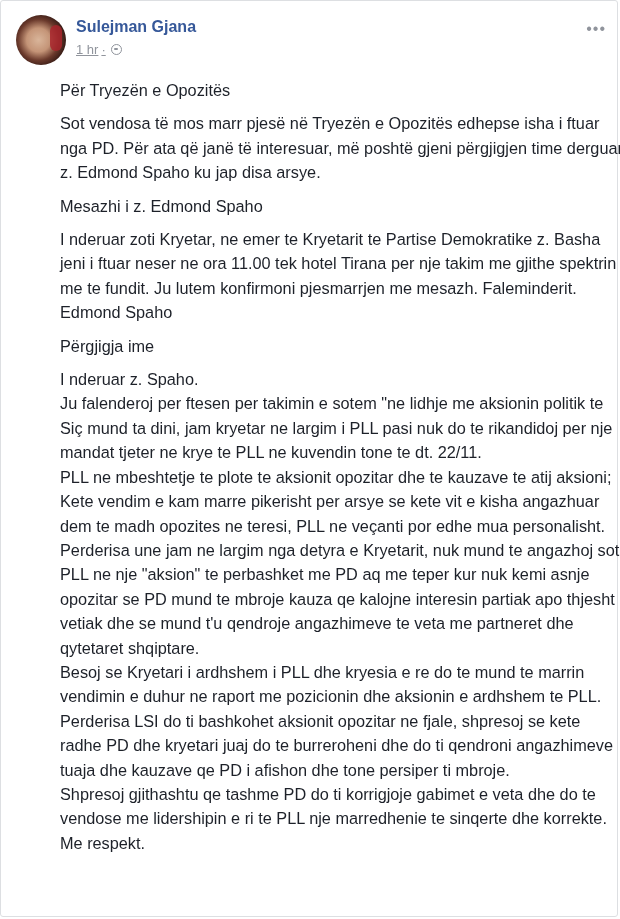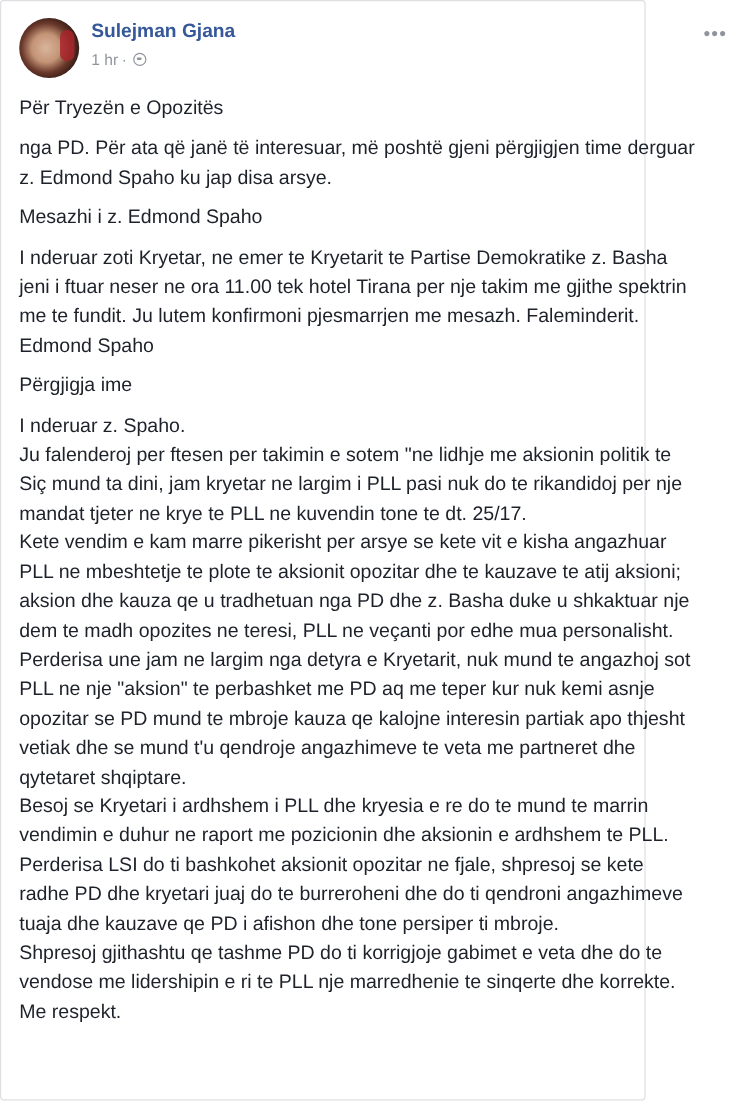--- a/index.html
+++ b/index.html
@@ -1,47 +1,47 @@
 <!DOCTYPE html>
 <html><head>
 <meta charset="utf-8">
 <style>
   html, body { margin: 0; padding: 0; background: #ffffff; }
   body { width: 620px; height: 919px; overflow: hidden; font-family: "Liberation Sans", sans-serif; }
   .post {
-    position: relative; width: 538px; height: 917px;
+    position: relative; width: 618px; height: 917px;
     border: 1px solid #dddfe2; border-radius: 3px; background: #fff; box-sizing: border-box;
   }
   .header { position: absolute; left: 15px; top: 14px; height: 52px; width: 590px; }
   .avatar {
     position: absolute; left: 0; top: 0; width: 50px; height: 50px; border-radius: 50%;
     background: radial-gradient(circle at 45% 50%, #d9b59a 0%, #c49477 32%, #6b3a2c 55%, #2a1410 78%);
     overflow: hidden;
   }
   .avatar::after {
     content: ""; position: absolute; right: 4px; top: 10px; width: 12px; height: 26px;
     background: #a8242b; border-radius: 6px; opacity: 0.85;
   }
   .author {
     position: absolute; left: 60px; top: 3px; font-size: 16px; font-weight: bold; color: #365899;
     text-decoration: none; cursor: pointer;
   }
-  .meta { position: absolute; left: 60px; top: 27px; font-size: 13px; color: #90949c; display: flex; align-items: center; }
+  .meta { position: absolute; left: 60px; top: 27px; font-size: 13px; color: #90949c; display: flex; align-items: center; text-decoration: underline; }
   .meta .dot { margin: 0 3px; }
   .globe {
     display: inline-block; width: 11px; height: 11px; border-radius: 50%; border: 1.5px solid #90949c;
     box-sizing: border-box; position: relative; margin-left: 2px;
   }
   .globe::after { content: ""; position: absolute; left: 2px; top: 3px; width: 4px; height: 2px; background: #90949c; border-radius: 1px; }
   .more {
     position: absolute; right: 0; top: 9px; font-size: 16px; color: #90949c; letter-spacing: 1px; cursor: pointer; line-height: 10px;
   }
   .content { position: absolute; left: 15px; top: 77px; width: 590px; color: #1d2129; font-size: 16.3px; line-height: 24.4px; }
   .content p { margin: 0 0 9px 0; }
-  .content .line { display: block; white-space: nowrap; }
+  .content .line { display: block; white-space: nowrap; margin-left: 44px; }
 </style>
 </head>
 <body>
 
 <div class="post">
   <div class="header">
     <div class="avatar"></div>
     <a class="author">Sulejman Gjana</a>
     <div class="meta">
       <span>1 hr</span>
@@ -49,43 +49,43 @@
       <span class="globe"></span>
     </div>
     <div class="more">•••</div>
   </div>
 
   <div class="content" id="post-content">
       <p>
         <span class="line">Për Tryezën e Opozitës</span>
       </p>
       <p>
+        <span class="line">Sot vendosa të mos marr pjesë në Tryezën e Opozitës edhepse isha i ftuar</span>
         <span class="line">nga PD. Për ata që janë të interesuar, më poshtë gjeni përgjigjen time derguar</span>
         <span class="line">z. Edmond Spaho ku jap disa arsye.</span>
       </p>
       <p>
         <span class="line">Mesazhi i z. Edmond Spaho</span>
       </p>
       <p>
         <span class="line">I nderuar zoti Kryetar, ne emer te Kryetarit te Partise Demokratike z. Basha</span>
         <span class="line">jeni i ftuar neser ne ora 11.00 tek hotel Tirana per nje takim me gjithe spektrin</span>
         <span class="line">me te fundit. Ju lutem konfirmoni pjesmarrjen me mesazh. Faleminderit.</span>
         <span class="line">Edmond Spaho</span>
       </p>
       <p>
         <span class="line">Përgjigja ime</span>
       </p>
       <p>
         <span class="line">I nderuar z. Spaho.</span>
         <span class="line">Ju falenderoj per ftesen per takimin e sotem "ne lidhje me aksionin politik te</span>
         <span class="line">Siç mund ta dini, jam kryetar ne largim i PLL pasi nuk do te rikandidoj per nje</span>
-        <span class="line">mandat tjeter ne krye te PLL ne kuvendin tone te dt. 25/17.</span>
+        <span class="line">mandat tjeter ne krye te PLL ne kuvendin tone te dt. 22/11.</span>
+        <span class="line">PLL ne mbeshtetje te plote te aksionit opozitar dhe te kauzave te atij aksioni;</span>
         <span class="line">Kete vendim e kam marre pikerisht per arsye se kete vit e kisha angazhuar</span>
-        <span class="line">PLL ne mbeshtetje te plote te aksionit opozitar dhe te kauzave te atij aksioni;</span>
-        <span class="line">aksion dhe kauza qe u tradhetuan nga PD dhe z. Basha duke u shkaktuar nje</span>
         <span class="line">dem te madh opozites ne teresi, PLL ne veçanti por edhe mua personalisht.</span>
         <span class="line">Perderisa une jam ne largim nga detyra e Kryetarit, nuk mund te angazhoj sot</span>
         <span class="line">PLL ne nje "aksion" te perbashket me PD aq me teper kur nuk kemi asnje</span>
         <span class="line">opozitar se PD mund te mbroje kauza qe kalojne interesin partiak apo thjesht</span>
         <span class="line">vetiak dhe se mund t'u qendroje angazhimeve te veta me partneret dhe</span>
         <span class="line">qytetaret shqiptare.</span>
         <span class="line">Besoj se Kryetari i ardhshem i PLL dhe kryesia e re do te mund te marrin</span>
         <span class="line">vendimin e duhur ne raport me pozicionin dhe aksionin e ardhshem te PLL.</span>
         <span class="line">Perderisa LSI do ti bashkohet aksionit opozitar ne fjale, shpresoj se kete</span>
         <span class="line">radhe PD dhe kryetari juaj do te burreroheni dhe do ti qendroni angazhimeve</span>

